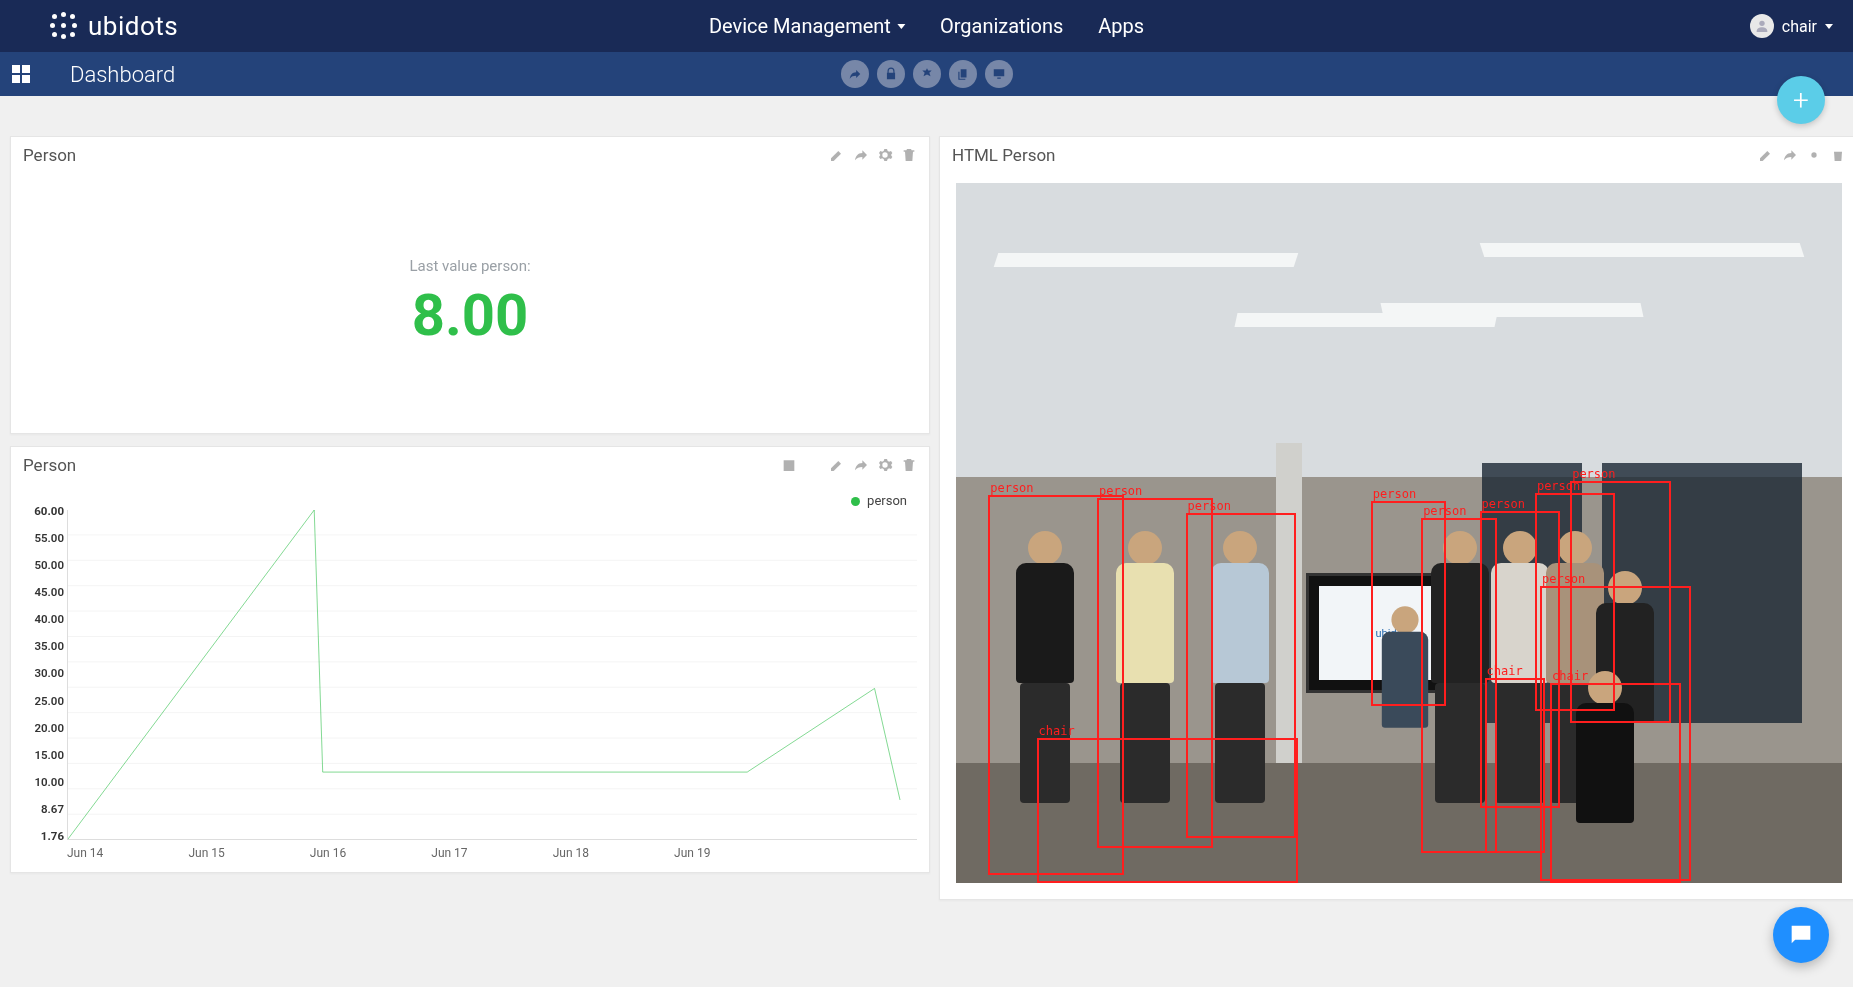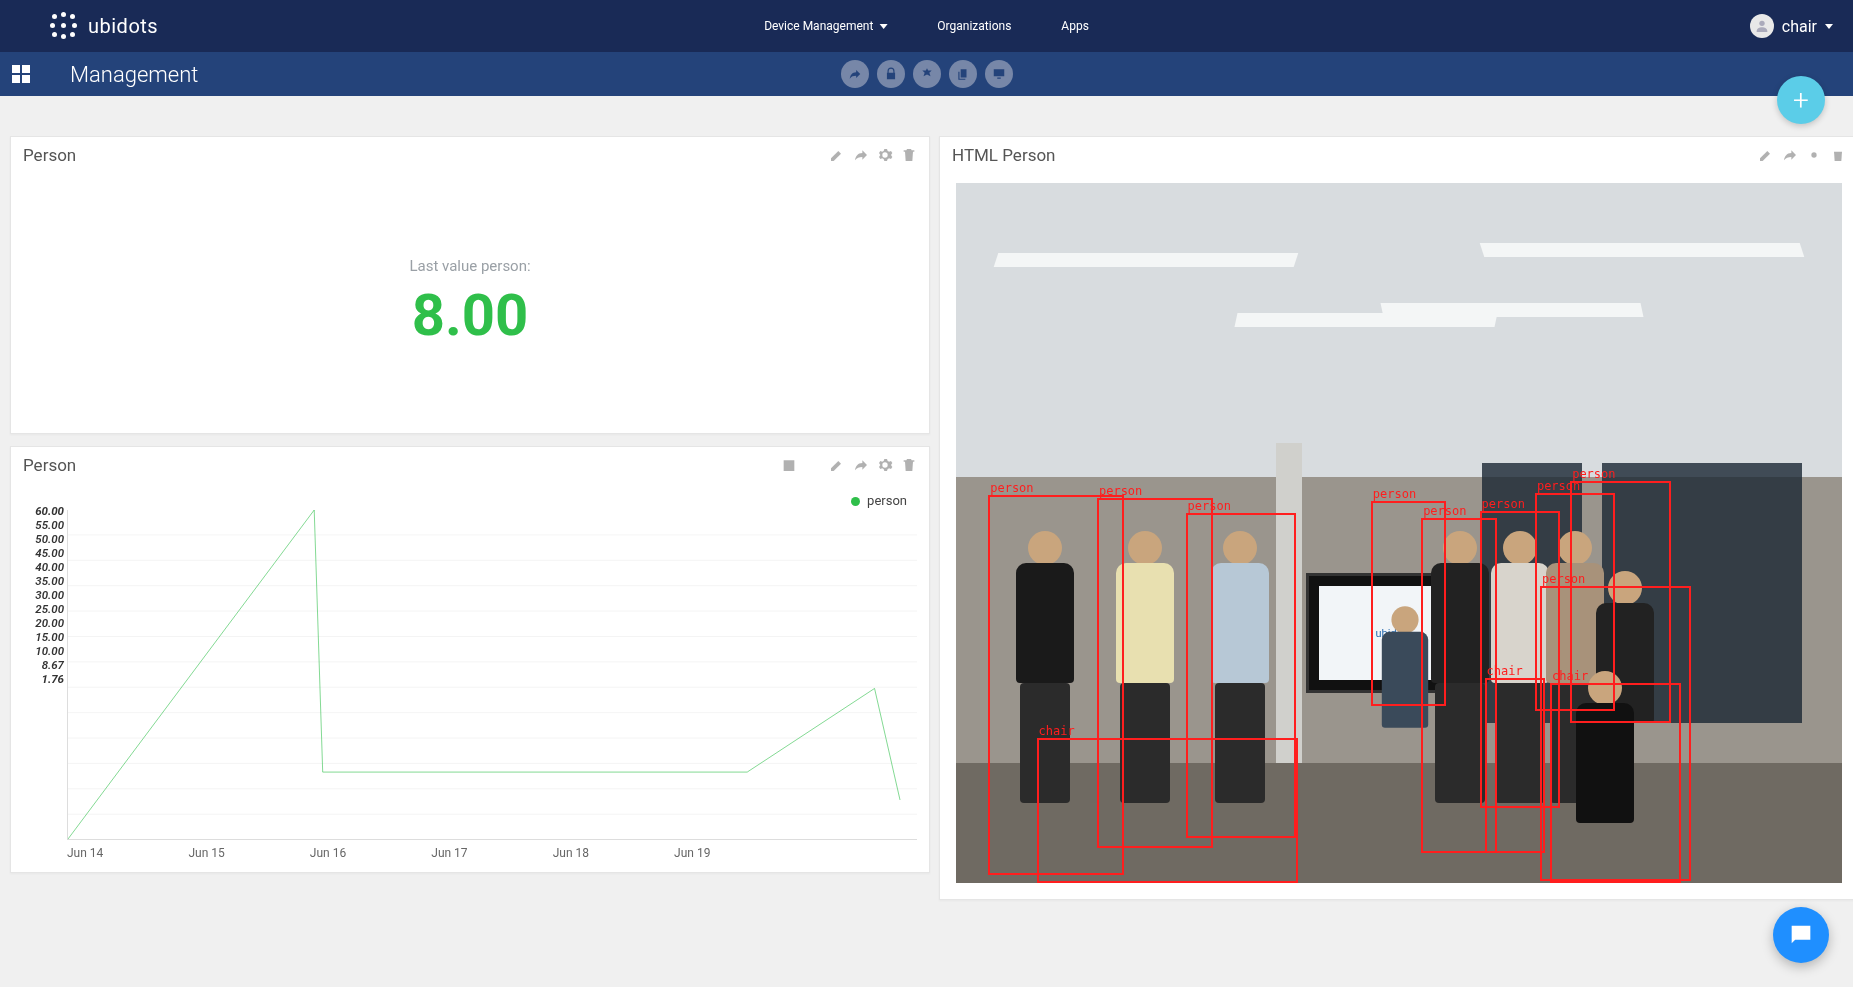--- a/index.html
+++ b/index.html
@@ -19,24 +19,24 @@
     display: flex;
     align-items: center;
     padding: 0 20px 0 50px;
     color: #fff;
   }
   .logo-area { display:flex; align-items:center; gap:10px; }
   .logo-dots { width:28px; height:28px; position:relative; }
   .logo-dots span {
     position:absolute; width:5px; height:5px; border-radius:50%; background:#fff;
   }
-  .logo-text { font-size:20px; font-weight:400; letter-spacing:0.5px; }
+  .logo-text { font-size:26px; font-weight:400; letter-spacing:0.5px; }
   .topnav-center {
     position:absolute; left:50%; transform:translateX(-50%);
-    display:flex; gap:50px; font-size:12px;
+    display:flex; gap:35px; font-size:20px;
   }
   .topnav-center a { color:#fff; text-decoration:none; display:flex; align-items:center; gap:6px; cursor:pointer; }
   .topnav-right { margin-left:auto; display:flex; align-items:center; gap:8px; cursor:pointer; }
   .avatar {
     width:24px; height:24px; border-radius:50%; background:#e8e8e8;
     display:flex; align-items:center; justify-content:center;
   }
   .caret { width:0; height:0; border-left:4px solid transparent; border-right:4px solid transparent; border-top:5px solid #fff; }
 
   
@@ -112,22 +112,22 @@
     position:relative;
     height: 330px;
     border-left:1px solid #ddd;
     border-bottom:1px solid #ddd;
     margin-left:44px;
     background-image: linear-gradient(to top, #f4f4f4 1px, transparent 1px);
     background-size: 100% 25.4px;
   }
   .y-ticks {
     position:absolute; left:-48px; top:-6px; bottom:-4px; width:44px;
-    display:flex; flex-direction:column; 
-    font-size:11.5px; color:#333; text-align:right; font-weight:600;font-style:italic;
+    display:flex; flex-direction:column; justify-content:space-between;
+    font-size:11.5px; color:#333; text-align:right; font-weight:600;
   }
   .y-ticks span:last-child { font-weight:700; }
   .y-ticks span:first-child { font-weight:700; }
   .x-ticks {
     display:flex; margin-left:44px; font-size:12px; color:#666; padding-top:6px;
   }
   .x-ticks span { flex:1; }
   svg.line-plot { position:absolute; inset:0; width:100%; height:100%; }
 
   
@@ -221,21 +221,21 @@
   </div>
 </div>
 
 <div class="subheader">
   <div class="grid-icon">
     <span></span>
       <span></span>
       <span></span>
       <span></span>
   </div>
-  <div class="dashboard-label">Management</div>
+  <div class="dashboard-label">Dashboard</div>
 
   <div class="subheader-icons">
     <div class="circ-btn">
         <svg viewBox="0 0 24 24">
           <path d="M14 9V5l7 7-7 7v-4c-5 0-8 1-11 5 1-6 4-11 11-11z"></path>
         </svg>
       </div>
     <div class="circ-btn">
         <svg viewBox="0 0 24 24">
           <path d="M6 10V7a6 6 0 0112 0v3h1v11H5V10h1zm2 0h8V7a4 4 0 00-8 0v3z"></path>

